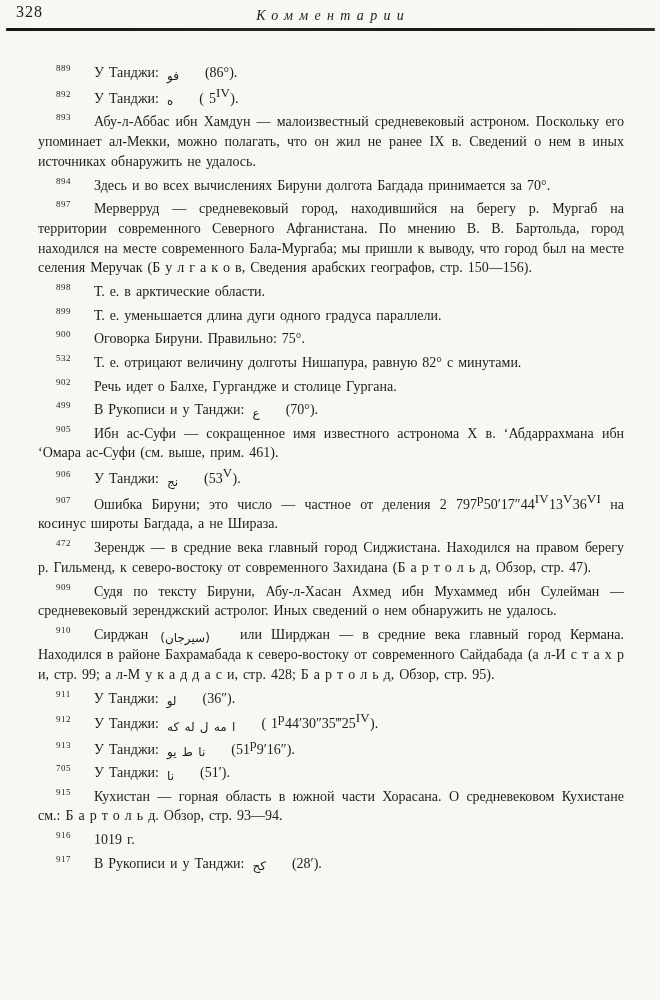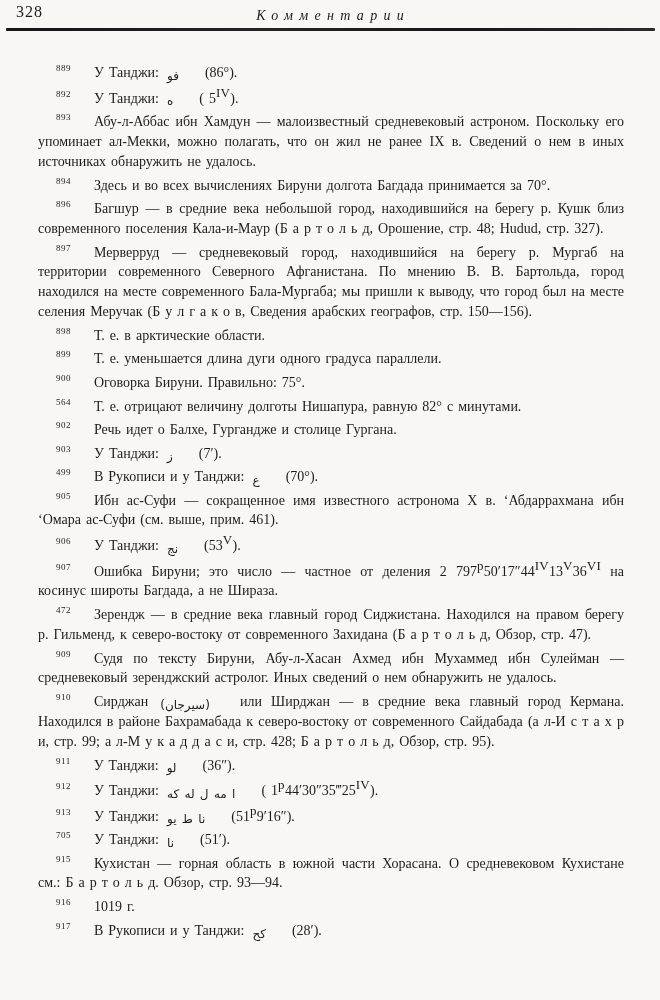--- a/index.html
+++ b/index.html
@@ -46,28 +46,26 @@
   <header>
     <span class="pagenum">328</span>
     <div class="runtitle">Комментарии</div>
     <div class="rule"></div>
   </header>
   <main>
       <p class="note"><sup class="nn">889</sup>У Танджи: <span class="ar" dir="rtl">فو</span> (86°).</p>
       <p class="note"><sup class="nn">892</sup>У Танджи: <span class="ar" dir="rtl">ه</span> ( 5<sup class="fm">IV</sup>).</p>
       <p class="note"><sup class="nn">893</sup>Абу-л-Аббас ибн Хамдун — малоизвестный средневековый астроном. Поскольку его упоминает ал-Мекки, можно полагать, что он жил не ранее IX в. Сведений о нем в иных источниках обнаружить не удалось.</p>
       <p class="note"><sup class="nn">894</sup>Здесь и во всех вычислениях Бируни долгота Багдада принимается за 70°.</p>
-      <p class="note"><sup class="nn">896</sup>Багшур — в средние века небольшой город, находившийся на берегу р. Кушк близ современного поселения Кала-и-Маур (Б а р т о л ь д, Орошение, стр. 48; Hudud, стр. 327).</p>
       <p class="note"><sup class="nn">897</sup>Мерверруд — средневековый город, находившийся на берегу р. Мургаб на территории современного Северного Афганистана. По мнению В. В. Бартольда, город находился на месте современного Бала-Мургаба; мы пришли к выводу, что город был на месте селения Меручак (Б у л г а к о в, Сведения арабских географов, стр. 150—156).</p>
       <p class="note"><sup class="nn">898</sup>Т. е. в арктические области.</p>
       <p class="note"><sup class="nn">899</sup>Т. е. уменьшается длина дуги одного градуса параллели.</p>
       <p class="note"><sup class="nn">900</sup>Оговорка Бируни. Правильно: 75°.</p>
-      <p class="note"><sup class="nn">564</sup>Т. е. отрицают величину долготы Нишапура, равную 82° с минутами.</p>
+      <p class="note"><sup class="nn">532</sup>Т. е. отрицают величину долготы Нишапура, равную 82° с минутами.</p>
       <p class="note"><sup class="nn">902</sup>Речь идет о Балхе, Гургандже и столице Гургана.</p>
-      <p class="note"><sup class="nn">903</sup>У Танджи: <span class="ar" dir="rtl">ز</span> (7′).</p>
       <p class="note"><sup class="nn">499</sup>В Рукописи и у Танджи: <span class="ar" dir="rtl">ع</span> (70°).</p>
       <p class="note"><sup class="nn">905</sup>Ибн ас-Суфи — сокращенное имя известного астронома X в. ‘Абдаррахмана ибн ‘Омара ас-Суфи (см. выше, прим. 461).</p>
       <p class="note"><sup class="nn">906</sup>У Танджи: <span class="ar" dir="rtl">نج</span> (53<sup class="fm">V</sup>).</p>
       <p class="note"><sup class="nn">907</sup>Ошибка Бируни; это число — частное от деления 2 797<sup class="fm">p</sup>50′17″44<sup class="fm">IV</sup>13<sup class="fm">V</sup>36<sup class="fm">VI</sup> на косинус широты Багдада, а не Шираза.</p>
       <p class="note"><sup class="nn">472</sup>Зерендж — в средние века главный город Сиджистана. Находился на правом берегу р. Гильменд, к северо-востоку от современного Захидана (Б а р т о л ь д, Обзор, стр. 47).</p>
       <p class="note"><sup class="nn">909</sup>Судя по тексту Бируни, Абу-л-Хасан Ахмед ибн Мухаммед ибн Сулейман — средневековый зеренджский астролог. Иных сведений о нем обнаружить не удалось.</p>
       <p class="note"><sup class="nn">910</sup>Сирджан <span class="ar" dir="rtl">(سيرجان)</span> или Ширджан — в средние века главный город Кермана. Находился в районе Бахрамабада к северо-востоку от современного Сайдабада (а л-И с т а х р и, стр. 99; а л-М у к а д д а с и, стр. 428; Б а р т о л ь д, Обзор, стр. 95).</p>
       <p class="note"><sup class="nn">911</sup>У Танджи: <span class="ar" dir="rtl">لو</span> (36″).</p>
       <p class="note"><sup class="nn">912</sup>У Танджи: <span class="ar" dir="rtl">ا مه ل له كه</span> ( 1<sup class="fm">p</sup>44′30″35‴25<sup class="fm">IV</sup>).</p>
       <p class="note"><sup class="nn">913</sup>У Танджи: <span class="ar" dir="rtl">نا ط يو</span> (51<sup class="fm">p</sup>9′16″).</p>

